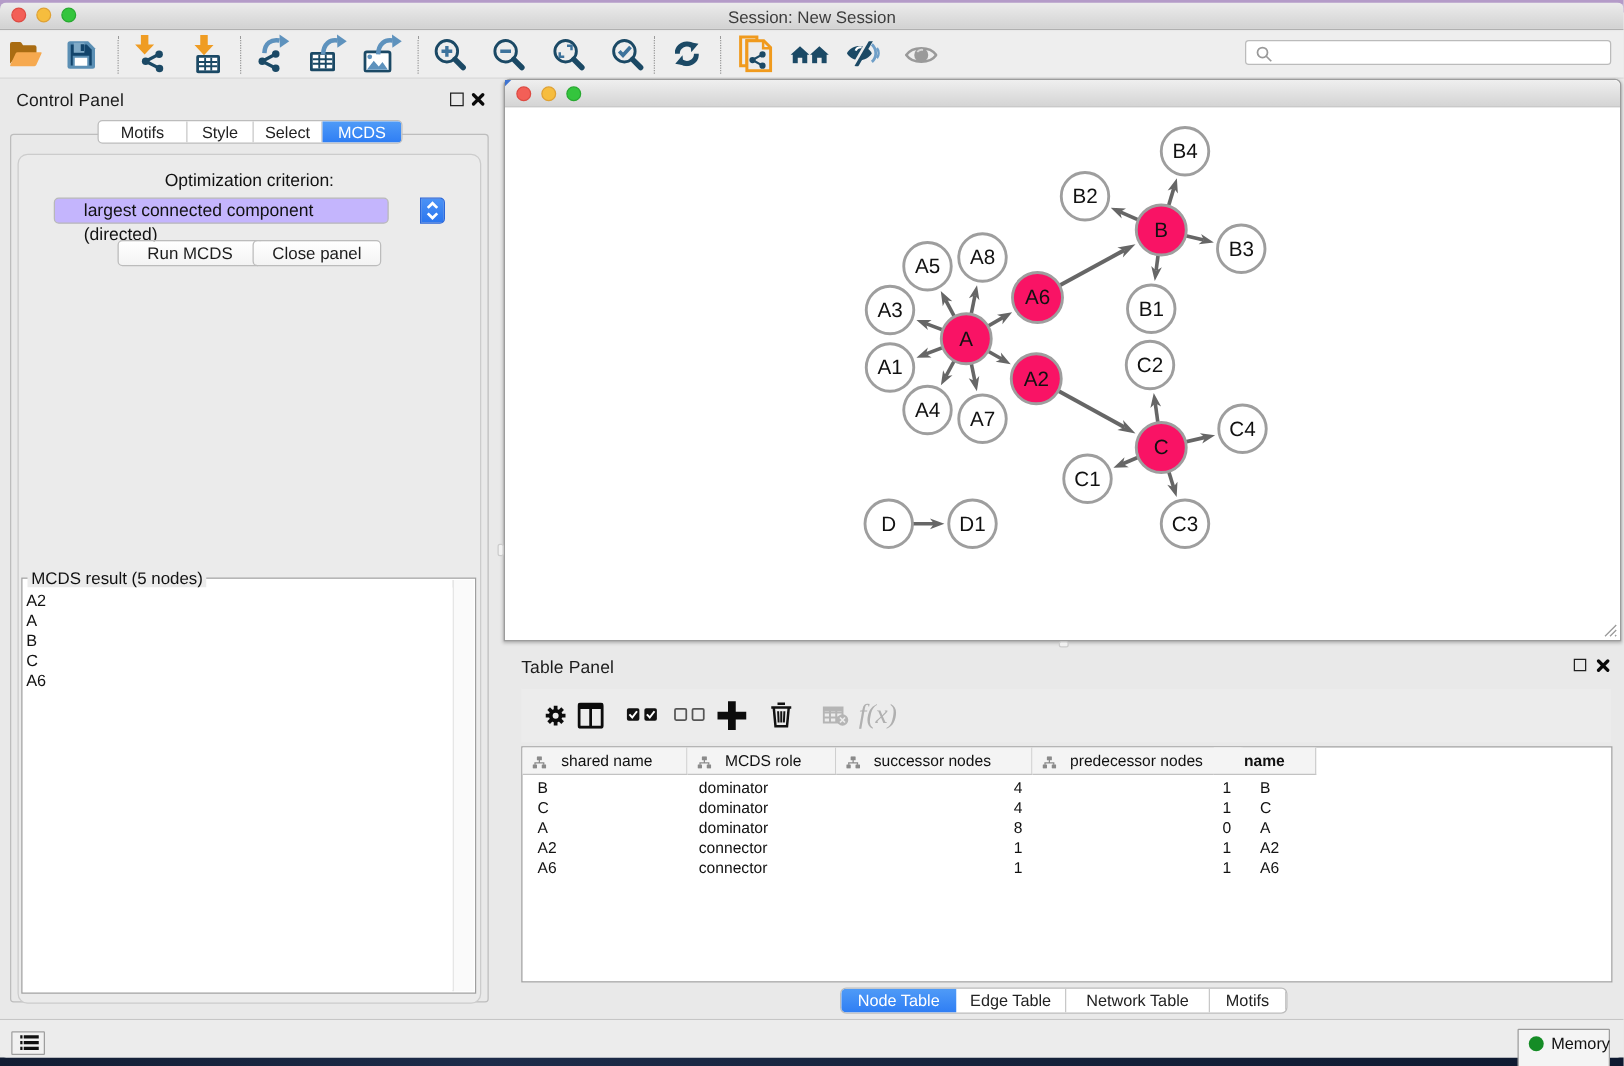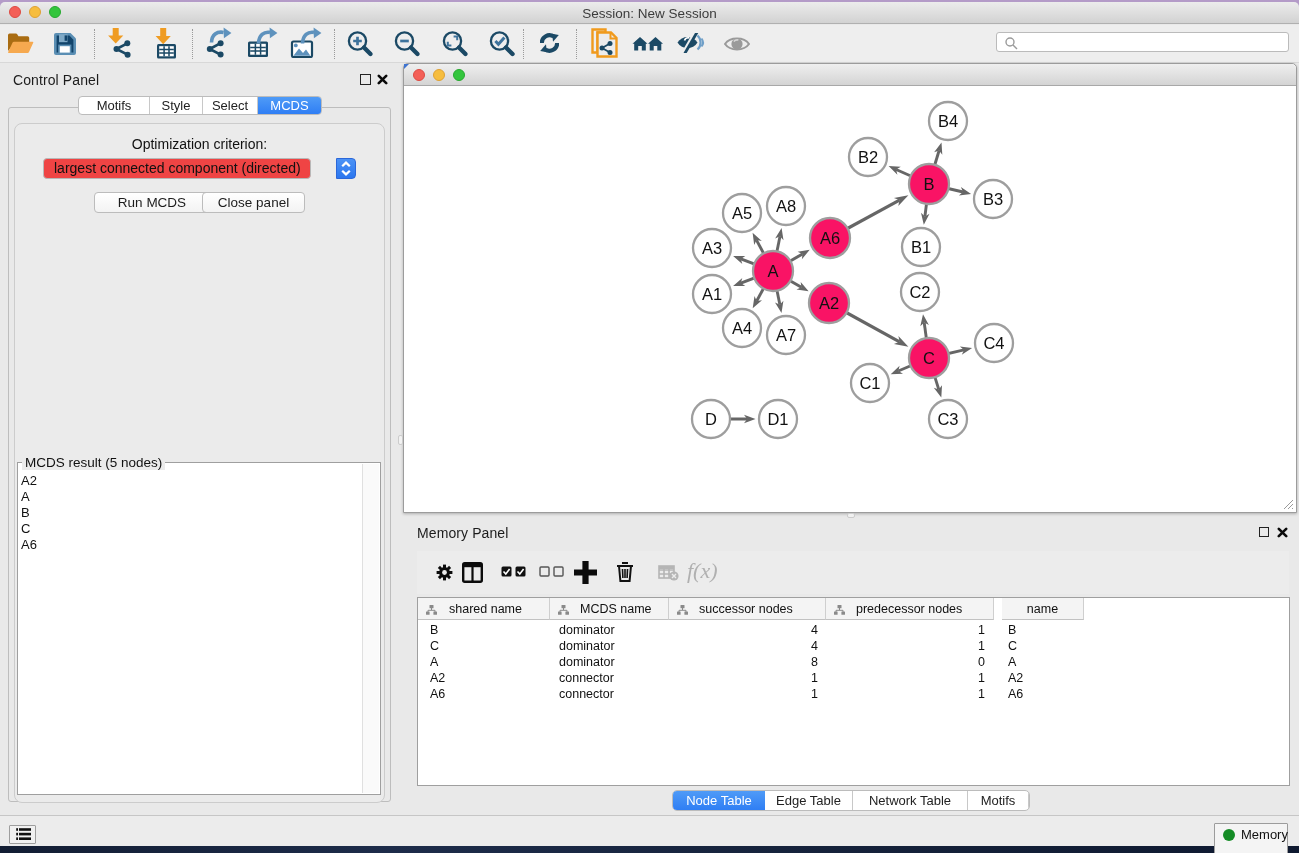--- a/index.html
+++ b/index.html
@@ -38,23 +38,23 @@
   font-size:13px; }
 #cpTabs div { line-height:18px; color:#222; text-align:center;
   border-right:1px solid #c8c8c8; }
 #cpTabs div:nth-child(1){width:71px;} #cpTabs div:nth-child(2){width:53px;}
 #cpTabs div:nth-child(3){width:55px;} #cpTabs div:nth-child(4){width:63px;}
 #cpTabs div.sel { background:linear-gradient(#4f9bf7,#2f7ef4); color:#fff;
   border-right:none; }
 .btn { position:absolute; background:linear-gradient(#ffffff,#f3f3f3);
   border:1px solid #bcbcbc; border-radius:4px; font-size:13.5px; color:#1c1c1c;
   text-align:center; }
-#combo { left:43px; top:158px; width:268px; height:21px; background:#ef4444;
+#combo { left:43px; top:158px; width:268px; height:21px; background:#c4b5fd;
   border:1px solid #b8b8b8; border-radius:4px; font-size:14px; color:#111;
-  line-height:19px; padding-left:10px; }
+  line-height:19px; padding-left:23px; }
 #comboBtn { left:336px; top:158px; width:20px; height:21px;
   background:linear-gradient(#4b92f5,#2b76ef); border-radius:0 4px 4px 0;
   border:1px solid #2b67d9; }
 
 #mcdsGroup { left:17px; top:462px; width:364px; height:333px;
   border:1px solid #9f9f9f; background:#fff; }
 #mcdsTitle { left:22px; top:455px; background:#ebebeb; padding:0 3px;
   font-size:13.5px; color:#111; }
 #mcdsList { left:19px; top:470px; width:343px; height:322px; background:#fff;
   font-size:13px; color:#111; line-height:16px; padding:3px 0 0 2px; }
@@ -359,21 +359,21 @@
 </g>
 </svg>
   <svg class="abs" style="right:2px; bottom:2px;" width="11" height="11" viewBox="0 0 11 11">
       <path d="M10 1 L1 10 M10 5 L5 10 M10 9 L9 10" stroke="#9a9a9a" stroke-width="1"></path>
     </svg>
 </div>
 
 <div class="abs" style="left:398px; top:435px; width:5px; height:10px; background:#f2f2f2; border:1px solid #cccccc; border-radius:2px;"></div>
 <div class="abs" style="left:847px; top:513px; width:8px; height:5px; background:#f1f1f1; border:1px solid #cccccc; border-radius:2px;"></div>
 
-<div class="abs phead" style="left:417px; top:525px;">Memory Panel</div>
+<div class="abs phead" style="left:417px; top:525px;">Table Panel</div>
 <div class="abs" style="left:1259px; top:527px; width:10px; height:10px; border:1.6px solid #222;"></div>
 <svg class="abs" style="left:1277px; top:527px;" width="11" height="11" viewBox="0 0 11 11">
     <path d="M1.8 1.8 L9.2 9.2 M9.2 1.8 L1.8 9.2" stroke="#0a0a0a" stroke-width="2.6" stroke-linecap="round"></path>
   </svg>
 <div class="abs" id="tpToolbar">
   <svg class="abs" style="left:19px; top:13px;" width="17" height="17" viewBox="0 0 17 17">
 <g fill="#0c0c0c">
         <circle cx="8.5" cy="8.5" r="5.4"></circle>
 <g stroke="#0c0c0c" stroke-width="3">
 <line x1="8.5" y1="0.6" x2="8.5" y2="4"></line>
@@ -443,21 +443,21 @@
     </div>
   <div class="th" style="left:132px; width:119px;">
       <span style="left:8px; top:6px;"><svg width="11" height="10" viewBox="0 0 11 10">
           <g fill="#8a8a8a">
             <rect x="3.5" y="0" width="4" height="3.2" rx="0.5"></rect>
             <rect x="0" y="6.5" width="3.6" height="3.2" rx="0.5"></rect>
             <rect x="7.4" y="6.5" width="3.6" height="3.2" rx="0.5"></rect>
             <path d="M5.5 3 v2 M2 6.8 v-1.5 h7 v1.5" stroke="#8a8a8a" stroke-width="1" fill="none"></path>
           </g>
         </svg></span>
-      <span style="left:30px;">MCDS name</span>
+      <span style="left:30px;">MCDS role</span>
     </div>
   <div class="th" style="left:251px; width:157px;">
       <span style="left:8px; top:6px;"><svg width="11" height="10" viewBox="0 0 11 10">
           <g fill="#8a8a8a">
             <rect x="3.5" y="0" width="4" height="3.2" rx="0.5"></rect>
             <rect x="0" y="6.5" width="3.6" height="3.2" rx="0.5"></rect>
             <rect x="7.4" y="6.5" width="3.6" height="3.2" rx="0.5"></rect>
             <path d="M5.5 3 v2 M2 6.8 v-1.5 h7 v1.5" stroke="#8a8a8a" stroke-width="1" fill="none"></path>
           </g>
         </svg></span>
@@ -467,21 +467,21 @@
       <span style="left:8px; top:6px;"><svg width="11" height="10" viewBox="0 0 11 10">
           <g fill="#8a8a8a">
             <rect x="3.5" y="0" width="4" height="3.2" rx="0.5"></rect>
             <rect x="0" y="6.5" width="3.6" height="3.2" rx="0.5"></rect>
             <rect x="7.4" y="6.5" width="3.6" height="3.2" rx="0.5"></rect>
             <path d="M5.5 3 v2 M2 6.8 v-1.5 h7 v1.5" stroke="#8a8a8a" stroke-width="1" fill="none"></path>
           </g>
         </svg></span>
       <span style="left:30px;">predecessor nodes</span>
     </div>
-  <div class="th" style="left:584px; width:82px;">
+  <div class="th" style="left:553px; width:82px;font-weight:bold;">
       <span style="left:0; width:100%; text-align:center;">name</span>
     </div>
   <div class="td" style="left:12px; top:25px;">B</div>
   <div class="td" style="left:141px; top:25px;">dominator</div>
   <div class="td" style="left:251px; width:149px; top:25px; text-align:right;">4</div>
   <div class="td" style="left:408px; width:159px; top:25px; text-align:right;">1</div>
   <div class="td" style="left:590px; top:25px;">B</div>
   <div class="td" style="left:12px; top:41px;">C</div>
   <div class="td" style="left:141px; top:41px;">dominator</div>
   <div class="td" style="left:251px; width:149px; top:41px; text-align:right;">4</div>

